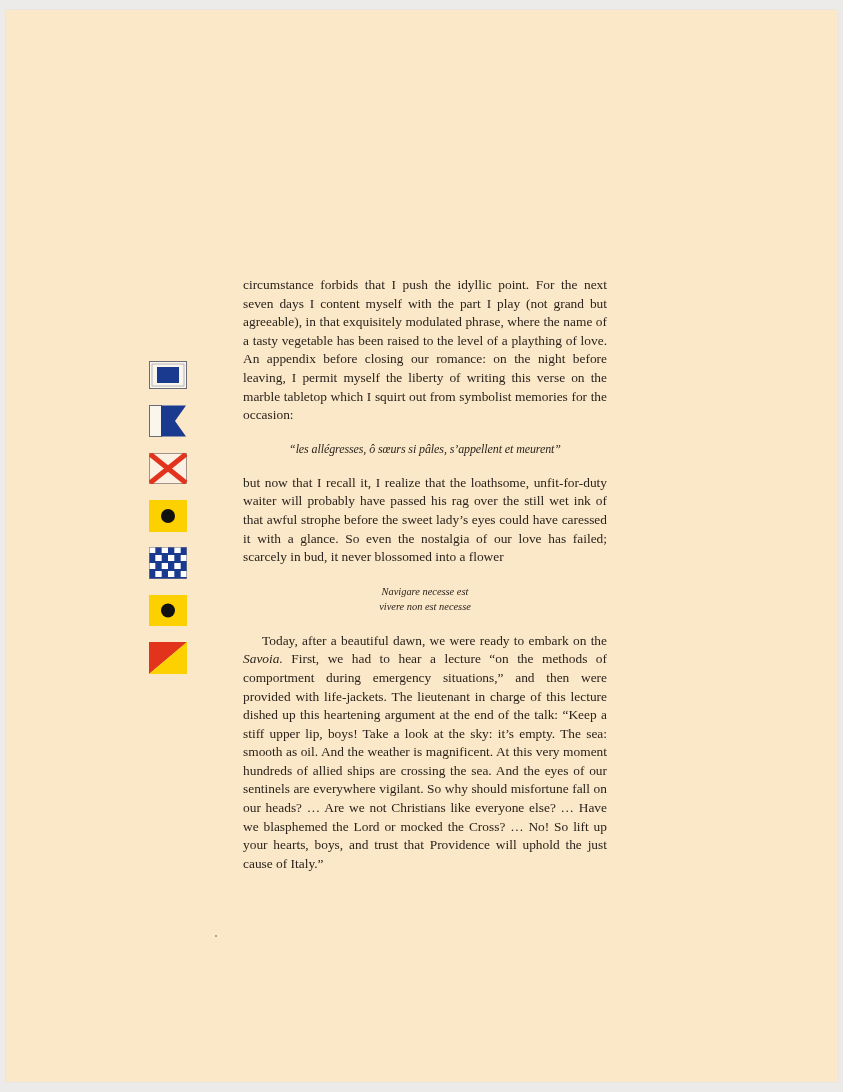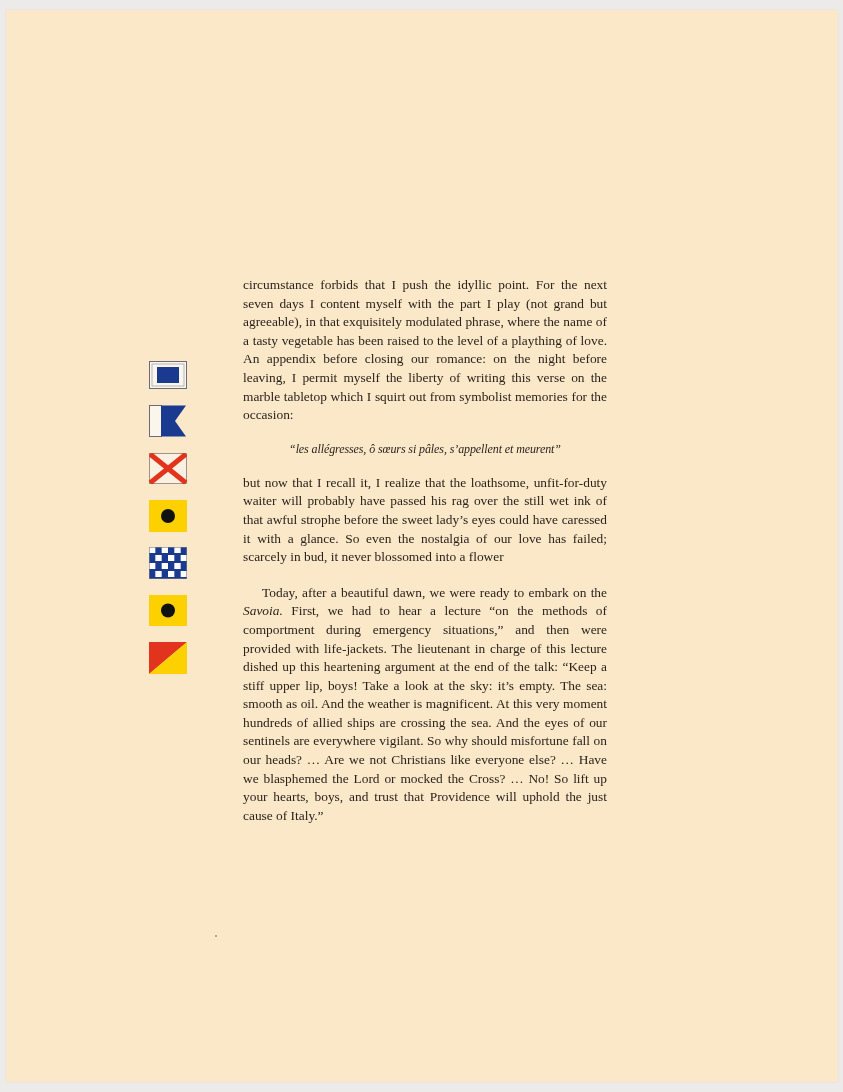--- a/index.html
+++ b/index.html
@@ -121,16 +121,20 @@
       <polygon points="0,0 38,0 0,32" fill="#e2331c"></polygon>
       <polygon points="38,0 38,32 0,32" fill="#fdd000"></polygon>
     </svg>
   </div>
 </div>
 
 <div class="text-block">
   <p>circumstance forbids that I push the idyllic point. For the next seven days I content myself with the part I play (not grand but agreeable), in that exquisitely modulated phrase, where the name of a tasty vegetable has been raised to the level of a plaything of love. An appendix before closing our romance: on the night before leaving, I permit myself the liberty of writing this verse on the marble tabletop which I squirt out from symbolist memories for the occasion:</p>
   <div class="quote">“les allégresses, ô sœurs si pâles, s’appellent et meurent”</div>
   <p class="last-line">but now that I recall it, I realize that the loathsome, unfit-for-duty waiter will probably have passed his rag over the still wet ink of that awful strophe before the sweet lady’s eyes could have caressed it with a glance. So even the nostalgia of our love has failed; scarcely in bud, it never blossomed into a flower</p>
+  <div class="motto">
+    <div>Navigare necesse est</div>
+    <div>vivere non est necesse</div>
+  </div>
   <p class="indent"><span>Today, after a beautiful dawn, we were ready to embark on the </span><em>Savoia.</em><span> First, we had to hear a lecture “on the methods of comportment during emergency situations,” and then were provided with life-jackets. The lieutenant in charge of this lecture dished up this heartening argument at the end of the talk: “Keep a stiff upper lip, boys! Take a look at the sky: it’s empty. The sea: smooth as oil. And the weather is magnificent. At this very moment hundreds of allied ships are crossing the sea. And the eyes of our sentinels are everywhere vigilant. So why should misfortune fall on our heads? … Are we not Christians like everyone else? … Have we blasphemed the Lord or mocked the Cross? … No! So lift up your hearts, boys, and trust that Providence will uphold the just cause of Italy.”</span></p>
 </div>
 
 <div class="speck"></div>
 
 </body></html>

